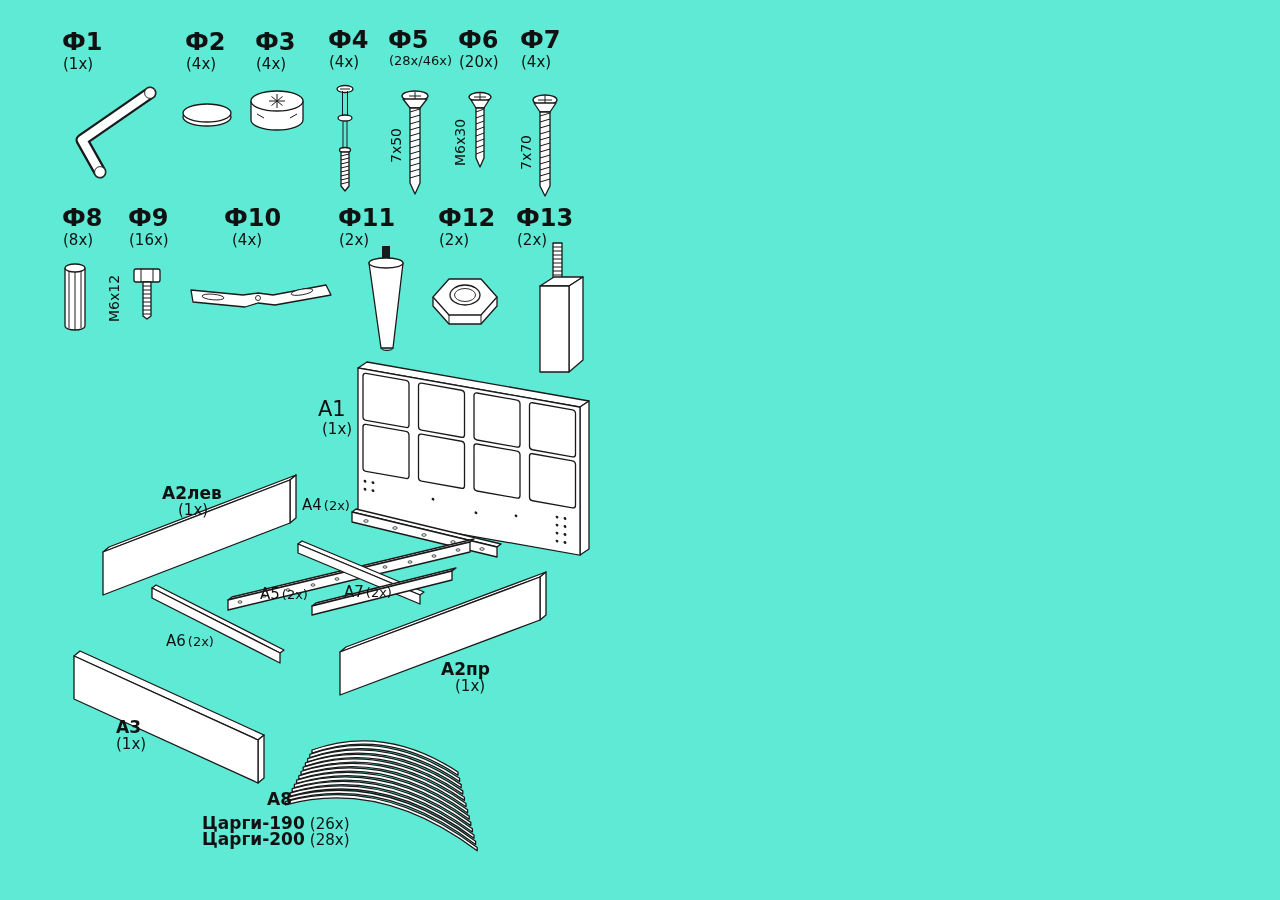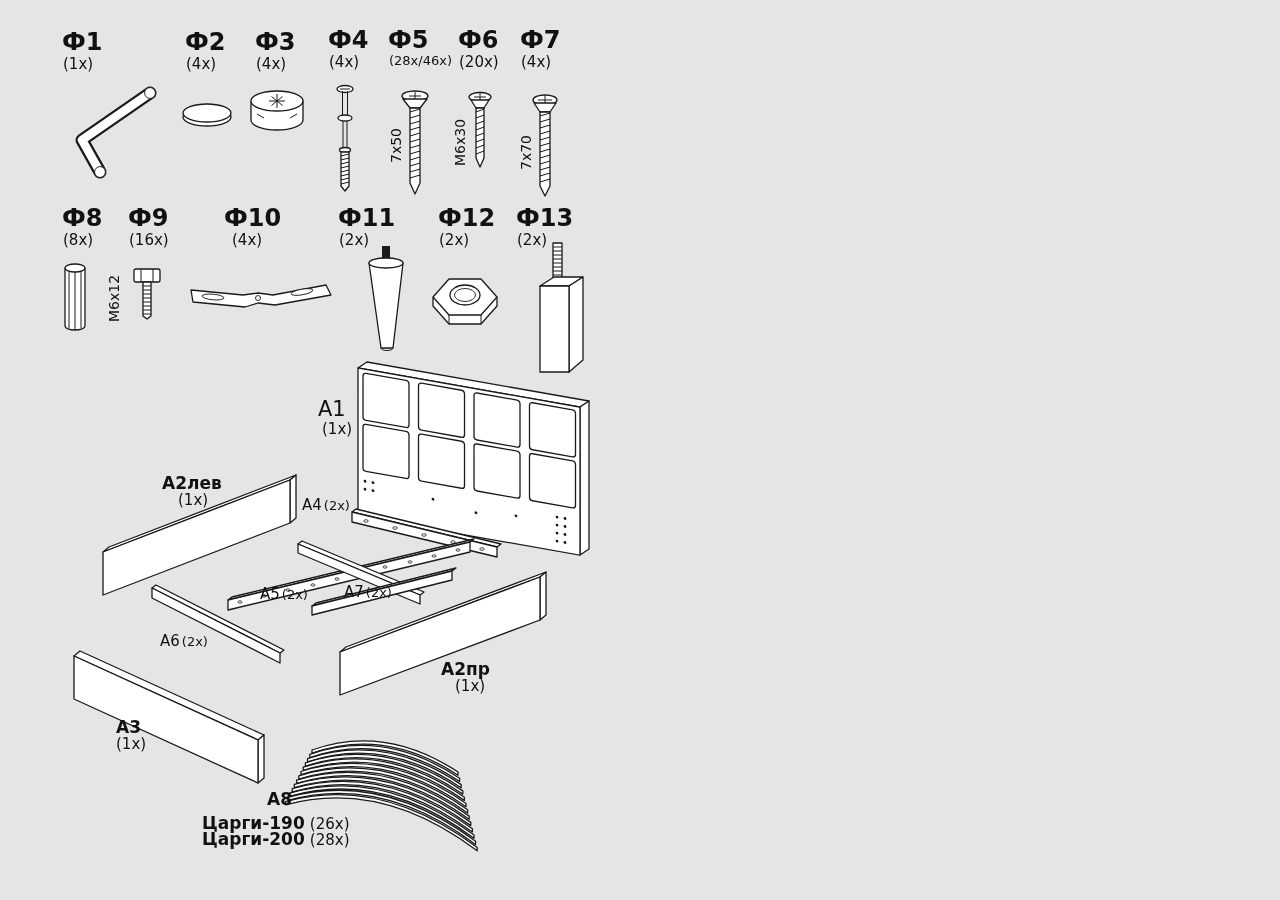--- a/index.html
+++ b/index.html
@@ -1,17 +1,17 @@
 <!DOCTYPE html>
 <html><head>
 <meta charset="utf-8">
 <style>
   *{margin:0;padding:0;box-sizing:border-box}
   html,body{width:1280px;height:900px;background:#fff;font-family:"DejaVu Sans","Liberation Sans",sans-serif;color:#111}
-  .stage{position:absolute;left:0;top:0;width:1280px;height:900px;background:#e5e5e5;overflow:hidden}
+  .stage{position:absolute;left:0;top:0;width:1280px;height:900px;background:#5eead4;overflow:hidden}
   svg.draw{position:absolute;left:0;top:0}
   .s{fill:#fff;stroke:#1a1a1a;stroke-width:1.3;stroke-linejoin:round}
   .ln{fill:none;stroke:#1a1a1a;stroke-width:1}
   .dk{fill:#1a1a1a;stroke:none}
   .hl{fill:#fff;stroke:#1a1a1a;stroke-width:.9}
   .hole{fill:#fff;stroke:#1a1a1a;stroke-width:.8}
   .lbl{position:absolute;line-height:1.08;white-space:nowrap}
   .h-code{font-size:24px;font-weight:700}
   .h-qty{font-size:15px;padding-left:1px}
   .h-qty.small{font-size:13px}
@@ -291,28 +291,28 @@
 
   <div class="vert" style="left:388px;top:163px">7x50</div>
   <div class="vert" style="left:452px;top:166px">M6x30</div>
   <div class="vert" style="left:518px;top:170px">7x70</div>
   <div class="vert" style="left:106px;top:322px">M6x12</div>
 
   <div class="lbl" style="left:318px;top:398px">
       <div class="p-code-lg">A1</div>
       <div class="p-qty" style="padding-left:4px">(1x)</div>
     </div>
-  <div class="lbl" style="left:162px;top:474px">
+  <div class="lbl" style="left:162px;top:484px">
       <div class="p-code-md">A2лев</div>
       <div class="p-qty" style="padding-left:16px">(1x)</div>
     </div>
   <div class="lbl" style="left:302px;top:496px"><span class="p-code-sm">A4</span><span class="p-qty-sm">(2x)</span></div>
   <div class="lbl" style="left:260px;top:585px"><span class="p-code-sm">A5</span><span class="p-qty-sm">(2x)</span></div>
   <div class="lbl" style="left:344px;top:583px"><span class="p-code-sm">A7</span><span class="p-qty-sm">(2x)</span></div>
-  <div class="lbl" style="left:160px;top:632px"><span class="p-code-sm">A6</span><span class="p-qty-sm">(2x)</span></div>
+  <div class="lbl" style="left:166px;top:632px"><span class="p-code-sm">A6</span><span class="p-qty-sm">(2x)</span></div>
   <div class="lbl" style="left:441px;top:660px">
       <div class="p-code-md">A2пр</div>
       <div class="p-qty" style="padding-left:14px">(1x)</div>
     </div>
   <div class="lbl" style="left:116px;top:718px">
       <div class="p-code-md">A3</div>
       <div class="p-qty">(1x)</div>
     </div>
 
   <div class="lbl" style="left:267px;top:790px"><span class="p-code-md">A8</span></div>

